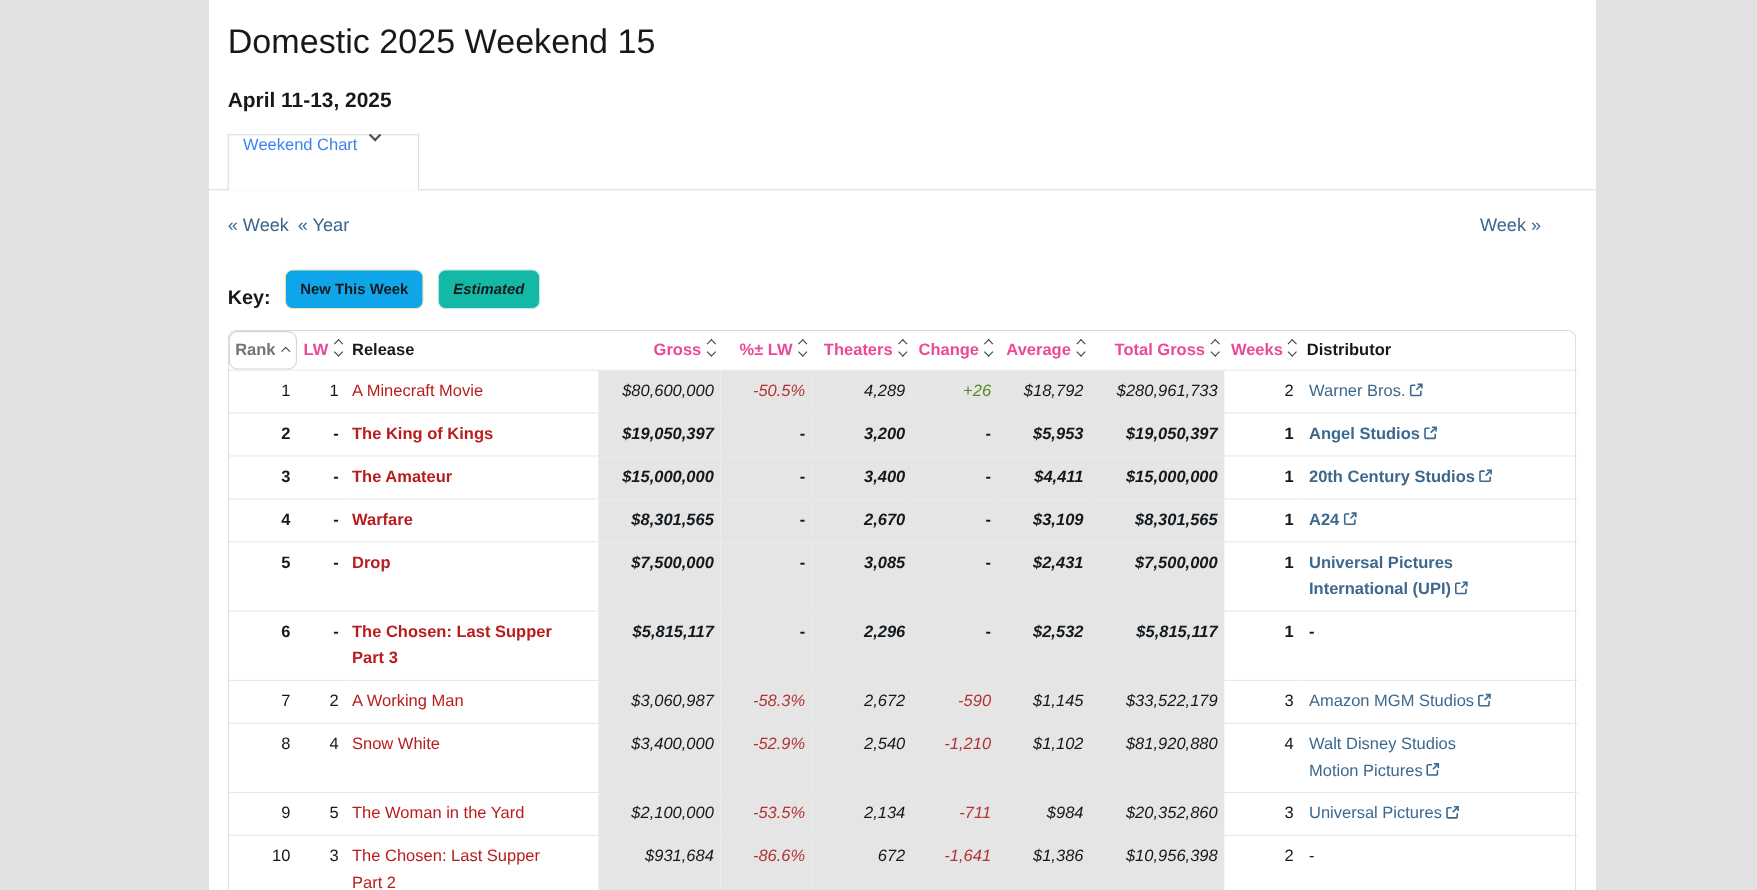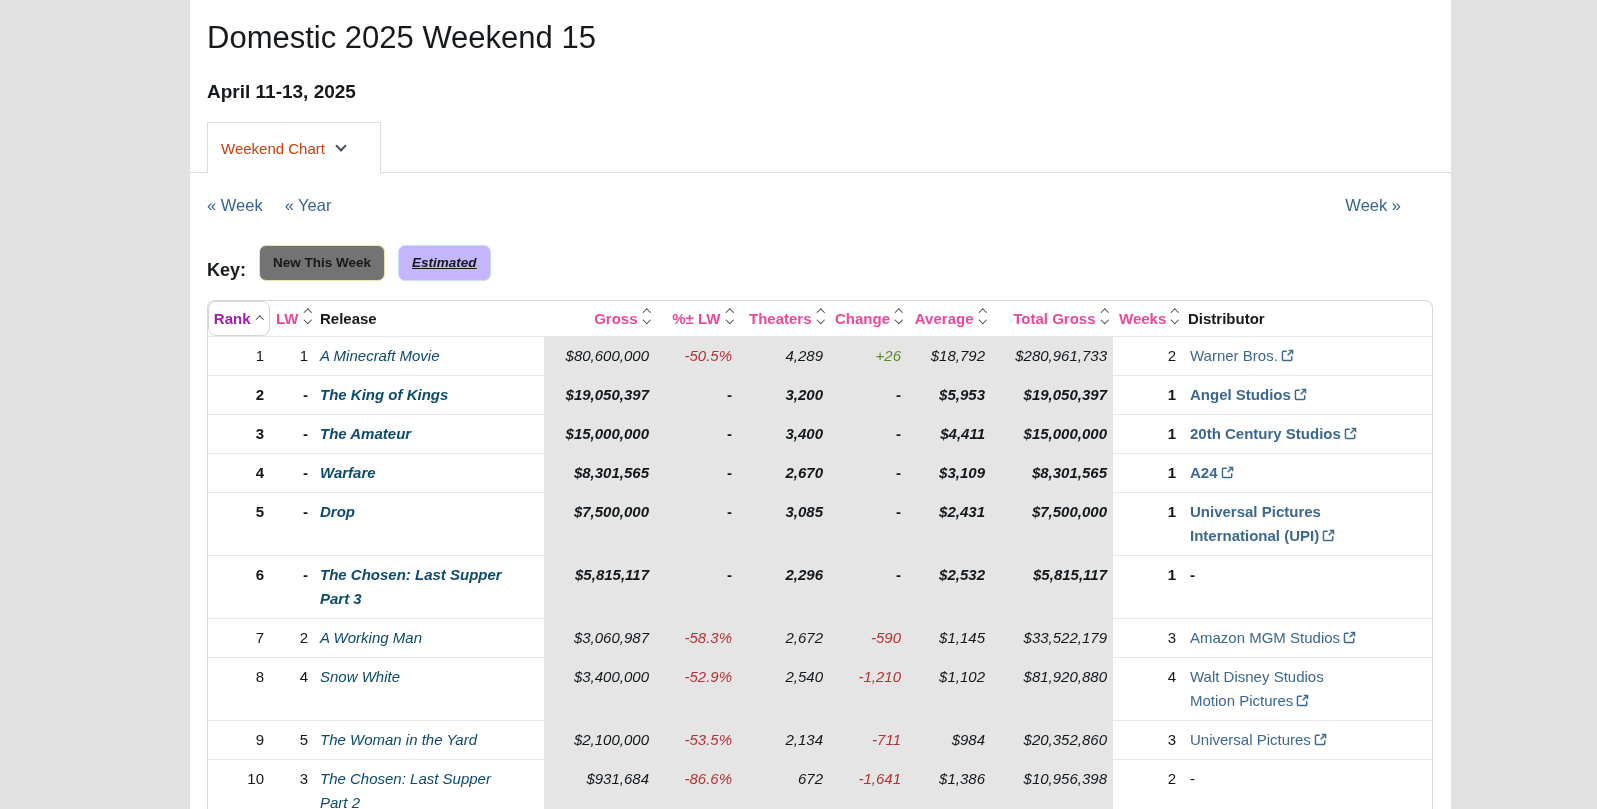--- a/index.html
+++ b/index.html
@@ -18,40 +18,40 @@
 
   
   .title { font-size:31px; font-weight:400; line-height:40px; padding-top:18px; color:#15191c; }
   .subtitle { font-size:19px; font-weight:700; margin-top:21px; line-height:26px; color:#15191c; }
 
   
   .tabbar { margin-top:17px; height:51px; border-bottom:1px solid #dcdcdc; }
   .tab {
     margin-left:17px; width:174px; height:51px;
     border:1px solid #dcdcdc; border-bottom:none;
-    display:flex; align-items:center; gap:12px; padding-left:13px;
-    font-size:15px; color:#c2410c; cursor:pointer; background:#fff;
+    display:flex; gap:12px; padding-left:13px;
+    font-size:15px; color:#3b82f6; cursor:pointer; background:#fff;
   }
   .chev-down {
     width:8px; height:8px; border-right:2px solid #4a5157; border-bottom:2px solid #4a5157;
     transform:rotate(45deg); margin-top:-4px;
   }
 
   
   .nav { margin-top:19px; display:flex; justify-content:space-between; padding-right:50px; font-size:16.5px; line-height:26px; }
   .nav a, a { text-decoration:none; }
   .navlink { color:#3a648e; cursor:pointer; }
-  .nav-left { display:flex; gap:22px; }
+  .nav-left { display:flex; gap:8px; }
 
   
   .keyrow { margin-top:17px; display:flex; align-items:flex-end; gap:13px; height:46px; }
   .key-label { font-size:18px; font-weight:700; color:#15191c; }
   .chip { font-size:13.5px; font-weight:700; padding:10px 13px; border-radius:7px; line-height:14px; }
-  .chip.new { background:#737373; border:1px solid #e9e3b0; color:#15191c; }
-  .chip.est { background:#c4b5fd; border:1px solid #c7e3f0; color:#15191c; font-style:italic;text-decoration:underline; }
+  .chip.new { background:#0ea5e9; border:1px solid #e9e3b0; color:#15191c; }
+  .chip.est { background:#14b8a6; border:1px solid #c7e3f0; color:#15191c; font-style:italic; }
 
   
   .tablewrap {
     margin:19px 0 0 17px; width:1226px;
     border:1px solid #d5d9d9; border-bottom:none; border-radius:8px 8px 0 0;
   }
   table { width:100%; border-collapse:collapse; table-layout:fixed; font-size:15px; }
   thead th { vertical-align:middle; padding:0 6px; height:35px; font-weight:700; white-space:nowrap; }
   tbody td { vertical-align:top; padding:7px 6px; line-height:24px; border-top:1px solid #e6e8e8; }
 
@@ -59,36 +59,36 @@
   th.h-right, td.c-right { text-align:right; }
 
   .hlink { color:#ec4899; cursor:pointer; display:inline-flex; align-items:flex-start; }
   .hplain { color:#15191c; }
 
   th.rank-th { padding:0; }
   .rank-box {
     height:35px; display:flex; align-items:center; justify-content:flex-end; gap:6px;
     padding:0 7px 0 8px; border:1px solid #d2d6d6; border-radius:8px; cursor:pointer;
   }
-  .rank-label { color:#a21caf; font-weight:700; }
+  .rank-label { color:#737373; font-weight:700; }
 
   .sort { display:inline-flex; flex-direction:column; margin-left:6px; }
   .sort i, .caret-up i { display:block; width:5.5px; height:5.5px;
     border-right:1.6px solid #3c4247; border-bottom:1.6px solid #3c4247; }
   .sort .up { transform:rotate(-135deg); margin-bottom:2px; }
   .sort .down { transform:rotate(45deg); margin-top:-1px; }
   .caret-up i { transform:rotate(-135deg); margin-top:3px; }
 
   td.est { background:#e5e5e5; }
   td.num { font-style:italic; }
   .dash { font-style:normal; }
   .neg { color:#b23434; }
   .pos { color:#5a8a27; }
 
-  a.release-link { color:#0c4a6e; cursor:pointer; display:inline-block; max-width:202px;font-style:italic; }
+  a.release-link { color:#b91c1c; cursor:pointer; display:inline-block; max-width:202px; }
   a.dist-link { color:#3d688e; cursor:pointer; }
   .dist-inner { max-width:172px; }
   td.dist { padding-left:8px; }
   td.weeks { font-weight:inherit; }
 
   tr.new td { font-weight:700; }
   tr.new a { font-weight:700; }
 
   .ext { margin-left:3px; transform:translateY(1px); }
 </style>

